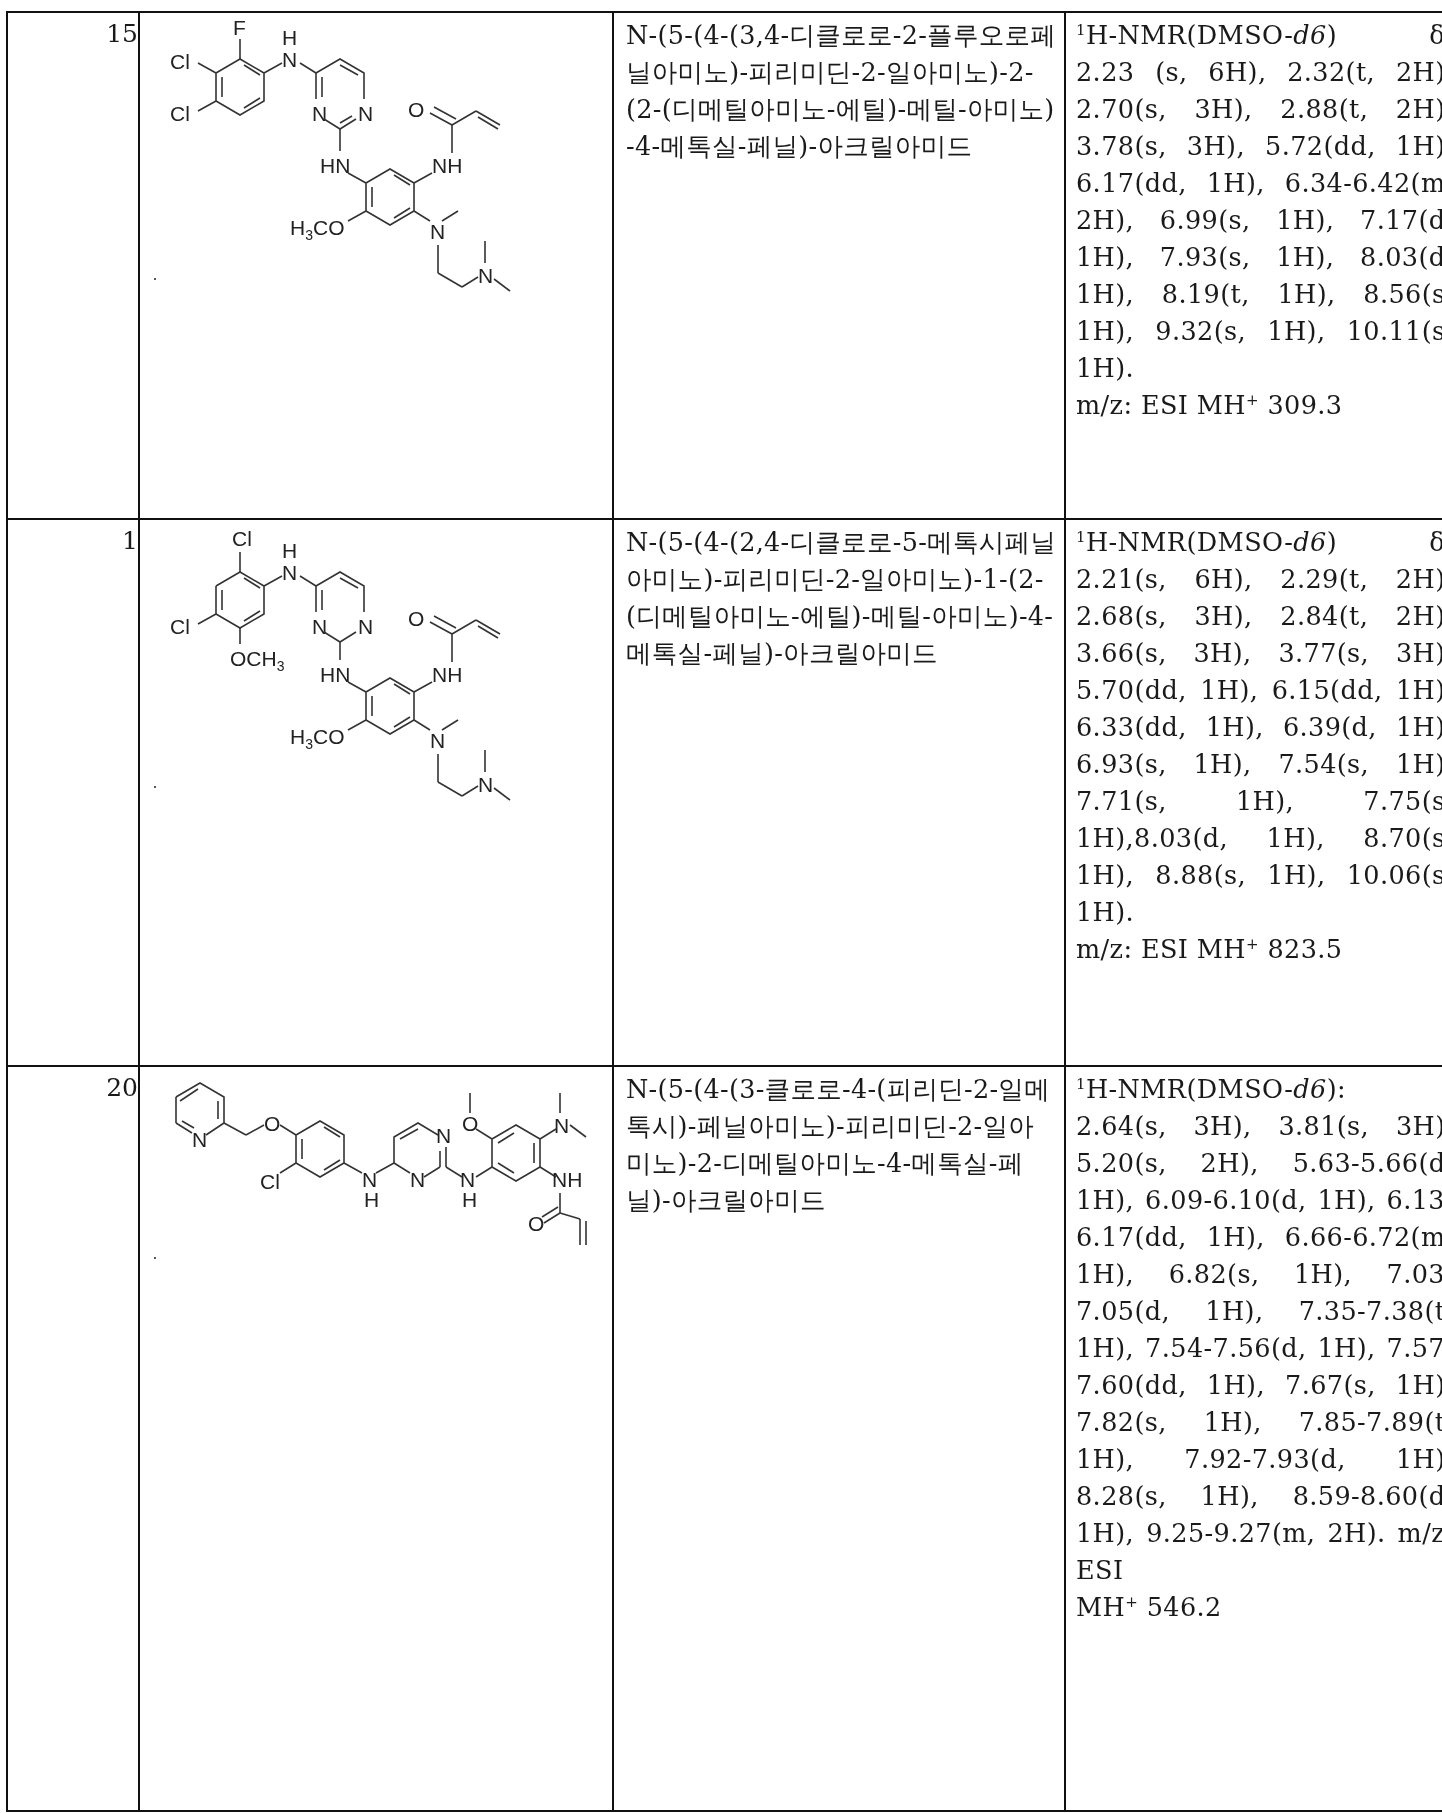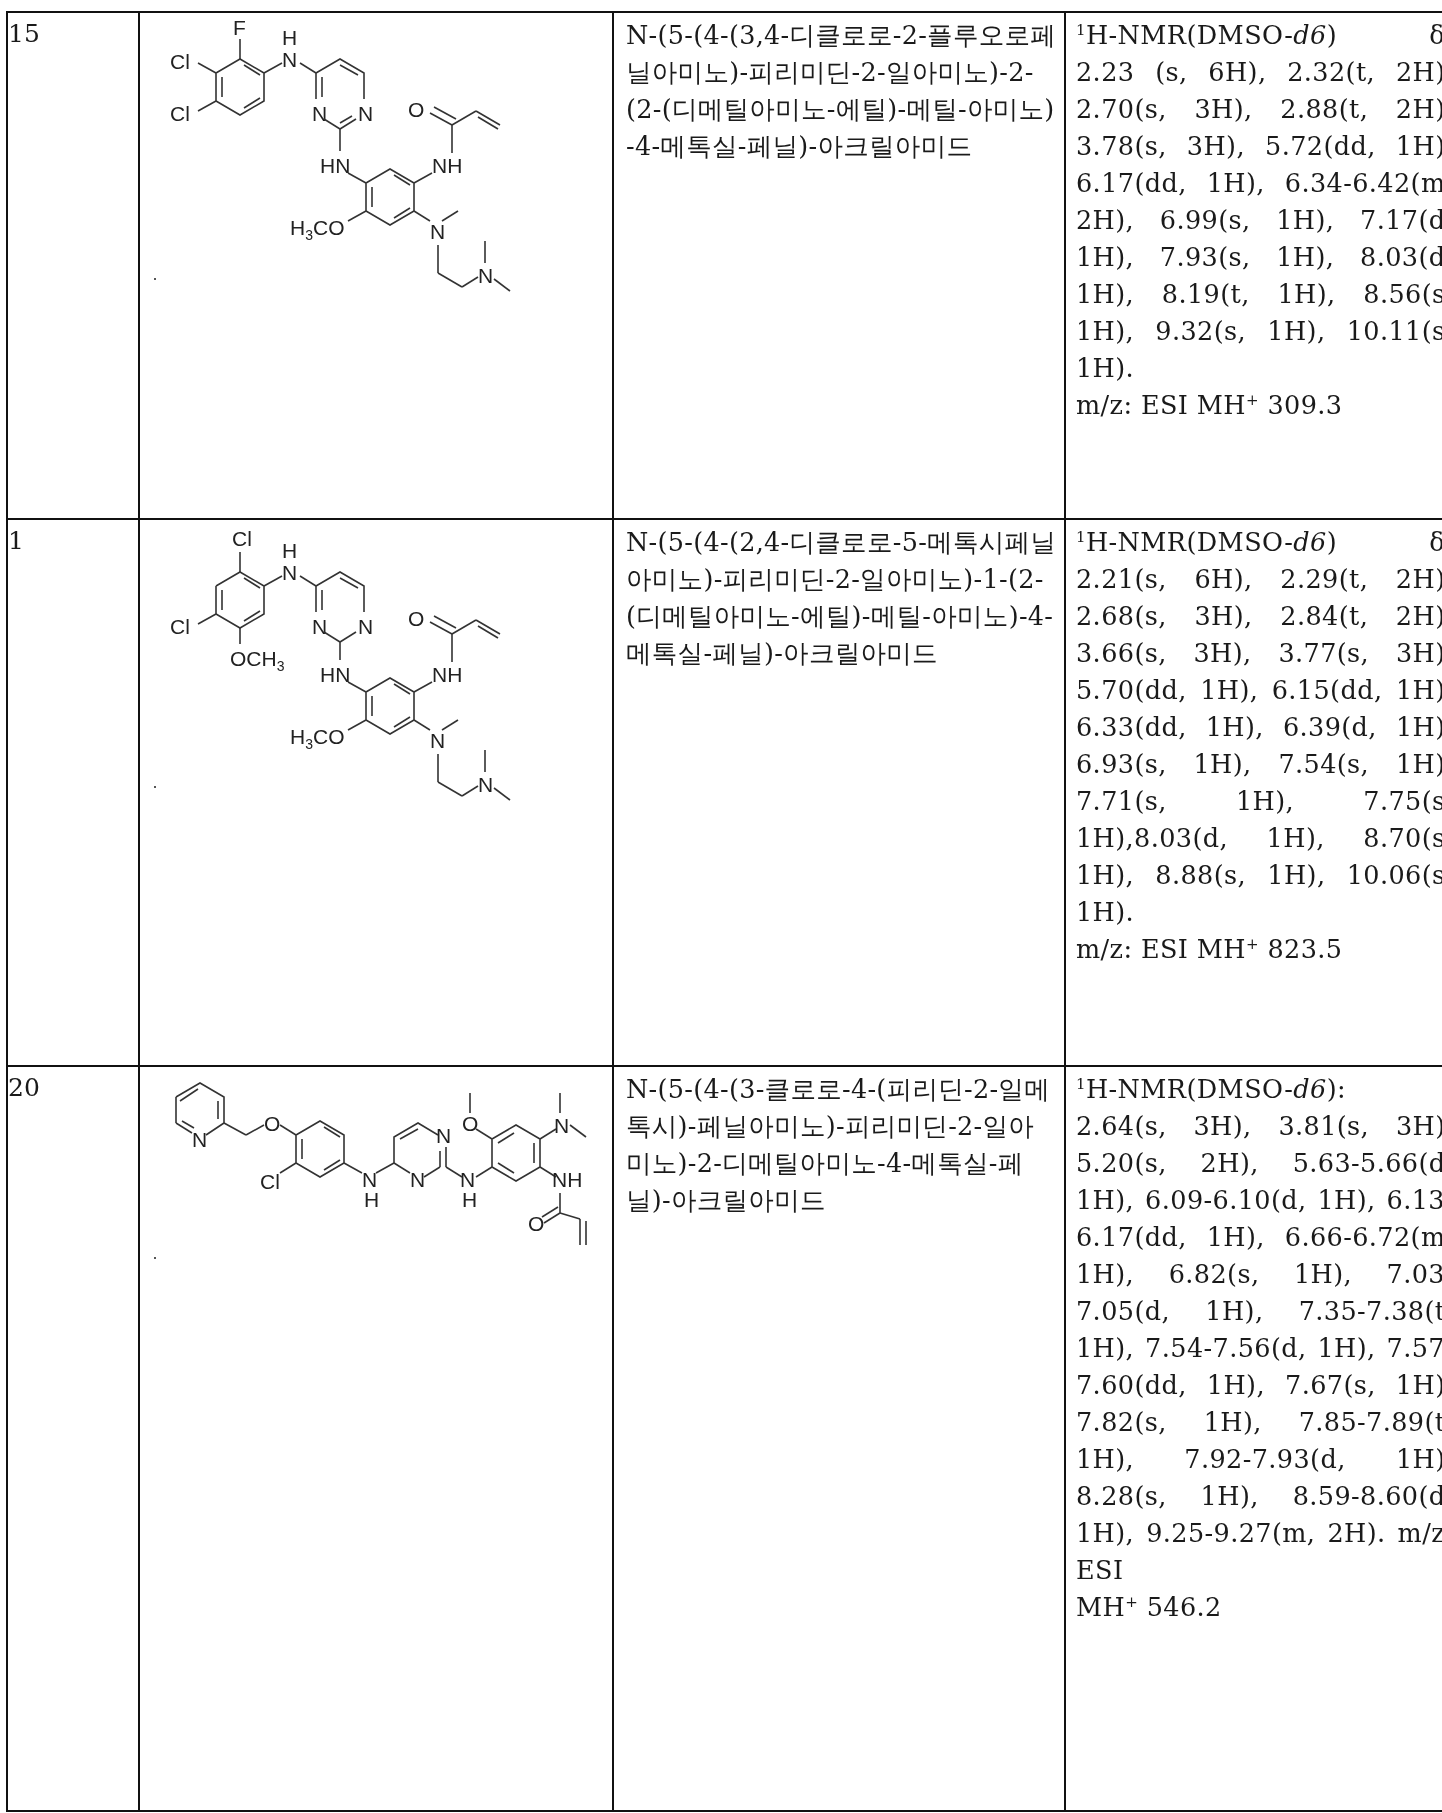--- a/index.html
+++ b/index.html
@@ -1,21 +1,21 @@
 <!DOCTYPE html>
 <html><head>
 <meta charset="utf-8">
 <style>
   html, body { margin: 0; padding: 0; background: #ffffff; }
   body { width: 1442px; height: 1813px; position: relative; overflow: hidden;
          font-family: "DejaVu Serif", "Liberation Serif", serif; color: #1a1a1a; }
   table.cmp { position: absolute; left: 6px; top: 11px; border-collapse: collapse;
               table-layout: fixed; width: 1423px; }
   table.cmp td { border: 2px solid #111; vertical-align: top; padding: 0; }
-  td.num { width: 130px; text-align: left; font-size: 25px; padding-top: 6px !important; }
+  td.num { width: 130px; text-align: right; font-size: 25px; padding-top: 6px !important; }
   td.struct { width: 472px; position: relative; }
   td.name { width: 432px; font-size: 25.5px; line-height: 37px; padding: 4px 6px 0 12px !important;
             word-break: break-all; letter-spacing: 0.3px; }
   td.nmr { width: 378px; font-size: 25.5px; line-height: 37px; padding: 4px 10px 0 10px !important;
            text-align: justify; text-align-last: left; letter-spacing: 0.4px; }
   tr.r15 { height: 507px; } tr.r16 { height: 547px; } tr.r17 { height: 745px; }
   .nmr-head { display: flex; justify-content: space-between; }
   sup { font-size: 15px; line-height: 0; }
   i.d6 { font-style: italic; }
   svg.mol { display: block; }

